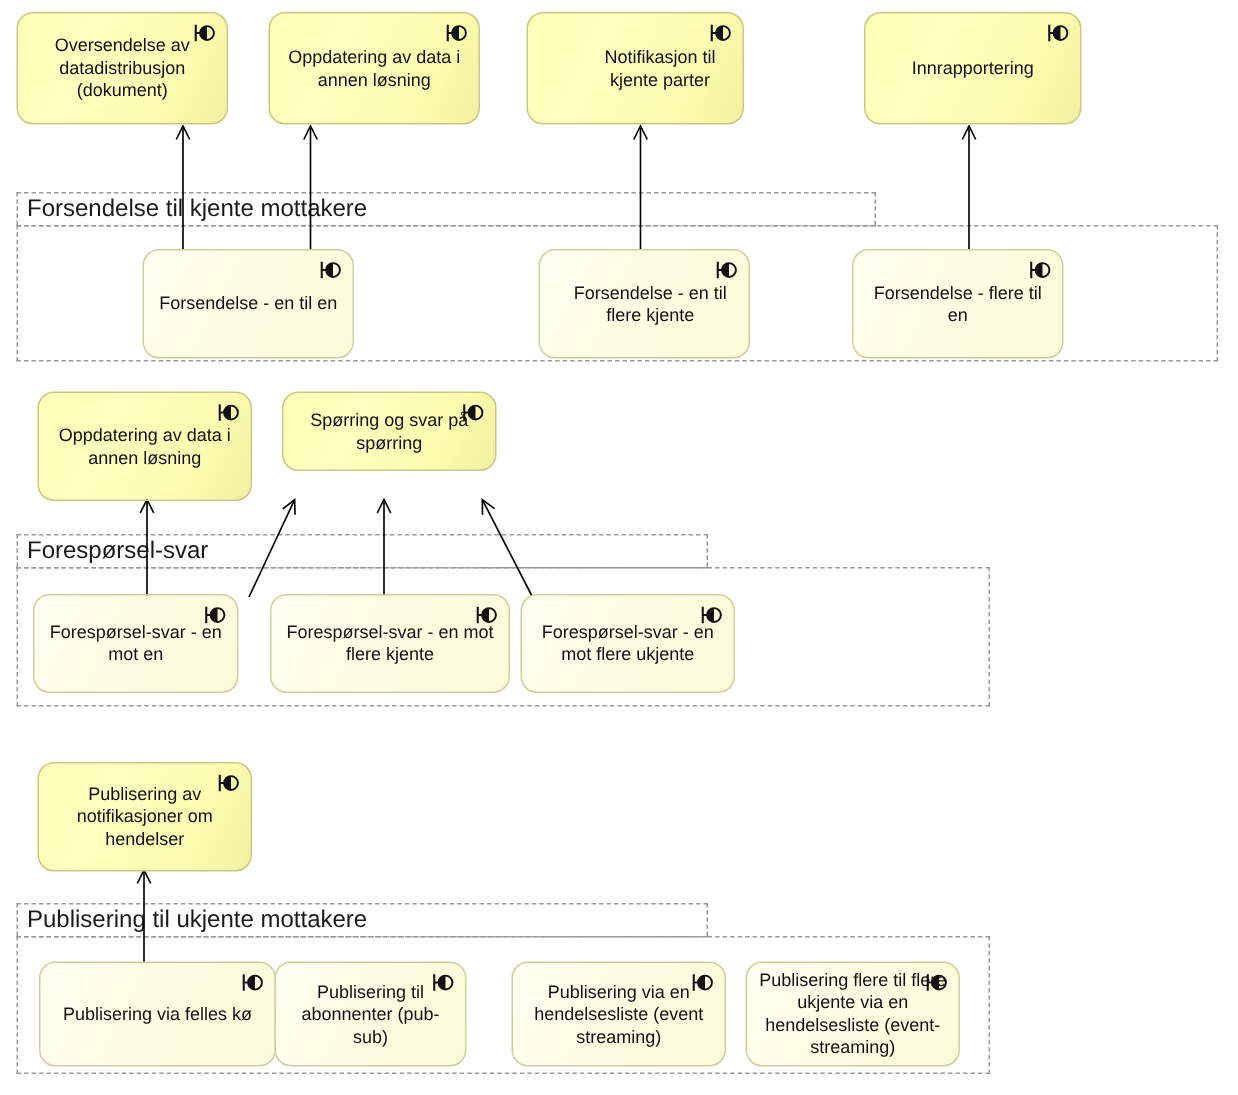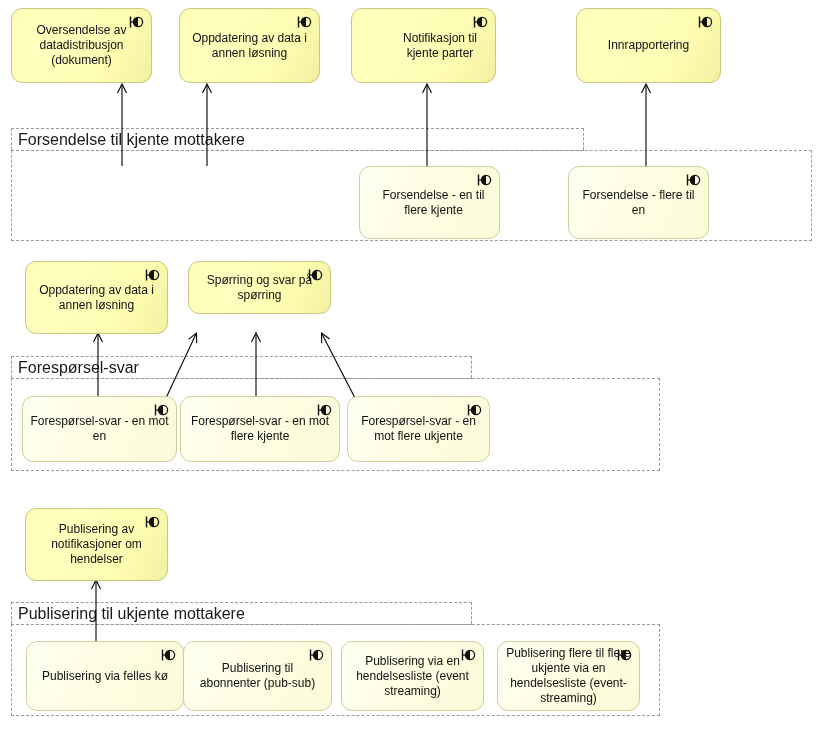--- a/index.html
+++ b/index.html
@@ -195,20 +195,29 @@
   <div class="node strong" style="left:576px; top:8px; width:145px; height:75px;">
     <span class="label">Innrapportering</span>
     <svg class="glyph" viewBox="0 0 16 14">
       <line x1="2.5" y1="1.5" x2="2.5" y2="12.5" stroke="#111" stroke-width="1.4"></line>
       <line x1="2.5" y1="7" x2="7.5" y2="7" stroke="#111" stroke-width="1.2"></line>
       <circle cx="10" cy="7" r="4.6" fill="none" stroke="#111" stroke-width="1.3"></circle>
       <path d="M10,2.4 A4.6,4.6 0 0 0 10,11.6 Z" fill="#111"></path>
     </svg>
   </div>
 
+  <div class="node pale" style="left:95px; top:166px; width:141px; height:73px;">
+    <span class="label">Forsendelse - en til en</span>
+    <svg class="glyph" viewBox="0 0 16 14">
+      <line x1="2.5" y1="1.5" x2="2.5" y2="12.5" stroke="#111" stroke-width="1.4"></line>
+      <line x1="2.5" y1="7" x2="7.5" y2="7" stroke="#111" stroke-width="1.2"></line>
+      <circle cx="10" cy="7" r="4.6" fill="none" stroke="#111" stroke-width="1.3"></circle>
+      <path d="M10,2.4 A4.6,4.6 0 0 0 10,11.6 Z" fill="#111"></path>
+    </svg>
+  </div>
 
   <div class="node pale" style="left:359px; top:166px; width:141px; height:73px;padding-left:15px;">
     <span class="label">Forsendelse - en til flere kjente</span>
     <svg class="glyph" viewBox="0 0 16 14">
       <line x1="2.5" y1="1.5" x2="2.5" y2="12.5" stroke="#111" stroke-width="1.4"></line>
       <line x1="2.5" y1="7" x2="7.5" y2="7" stroke="#111" stroke-width="1.2"></line>
       <circle cx="10" cy="7" r="4.6" fill="none" stroke="#111" stroke-width="1.3"></circle>
       <path d="M10,2.4 A4.6,4.6 0 0 0 10,11.6 Z" fill="#111"></path>
     </svg>
   </div>
@@ -236,21 +245,21 @@
   <div class="node strong" style="left:188px; top:261px; width:143px; height:53px;text-align:center;">
     <span class="label">Spørring og svar på spørring</span>
     <svg class="glyph" viewBox="0 0 16 14">
       <line x1="2.5" y1="1.5" x2="2.5" y2="12.5" stroke="#111" stroke-width="1.4"></line>
       <line x1="2.5" y1="7" x2="7.5" y2="7" stroke="#111" stroke-width="1.2"></line>
       <circle cx="10" cy="7" r="4.6" fill="none" stroke="#111" stroke-width="1.3"></circle>
       <path d="M10,2.4 A4.6,4.6 0 0 0 10,11.6 Z" fill="#111"></path>
     </svg>
   </div>
 
-  <div class="node pale" style="left:22px; top:396px; width:155px; height:66px;">
+  <div class="node pale" style="left:22px; top:396px; width:137px; height:66px;">
     <span class="label">Forespørsel-svar - en mot en</span>
     <svg class="glyph" viewBox="0 0 16 14">
       <line x1="2.5" y1="1.5" x2="2.5" y2="12.5" stroke="#111" stroke-width="1.4"></line>
       <line x1="2.5" y1="7" x2="7.5" y2="7" stroke="#111" stroke-width="1.2"></line>
       <circle cx="10" cy="7" r="4.6" fill="none" stroke="#111" stroke-width="1.3"></circle>
       <path d="M10,2.4 A4.6,4.6 0 0 0 10,11.6 Z" fill="#111"></path>
     </svg>
   </div>
 
   <div class="node pale" style="left:180px; top:396px; width:160px; height:66px;justify-content:flex-end;">
@@ -286,21 +295,21 @@
   <div class="node pale" style="left:26px; top:641px; width:158px; height:70px;">
     <span class="label">Publisering via felles kø</span>
     <svg class="glyph" viewBox="0 0 16 14">
       <line x1="2.5" y1="1.5" x2="2.5" y2="12.5" stroke="#111" stroke-width="1.4"></line>
       <line x1="2.5" y1="7" x2="7.5" y2="7" stroke="#111" stroke-width="1.2"></line>
       <circle cx="10" cy="7" r="4.6" fill="none" stroke="#111" stroke-width="1.3"></circle>
       <path d="M10,2.4 A4.6,4.6 0 0 0 10,11.6 Z" fill="#111"></path>
     </svg>
   </div>
 
-  <div class="node pale" style="left:183px; top:641px; width:149px; height:70px;">
+  <div class="node pale" style="left:183px; top:641px; width:128px; height:70px;">
     <span class="label">Publisering til abonnenter (pub-sub)</span>
     <svg class="glyph" viewBox="0 0 16 14">
       <line x1="2.5" y1="1.5" x2="2.5" y2="12.5" stroke="#111" stroke-width="1.4"></line>
       <line x1="2.5" y1="7" x2="7.5" y2="7" stroke="#111" stroke-width="1.2"></line>
       <circle cx="10" cy="7" r="4.6" fill="none" stroke="#111" stroke-width="1.3"></circle>
       <path d="M10,2.4 A4.6,4.6 0 0 0 10,11.6 Z" fill="#111"></path>
     </svg>
   </div>
 
   <div class="node pale" style="left:341px; top:641px; width:143px; height:70px;">

